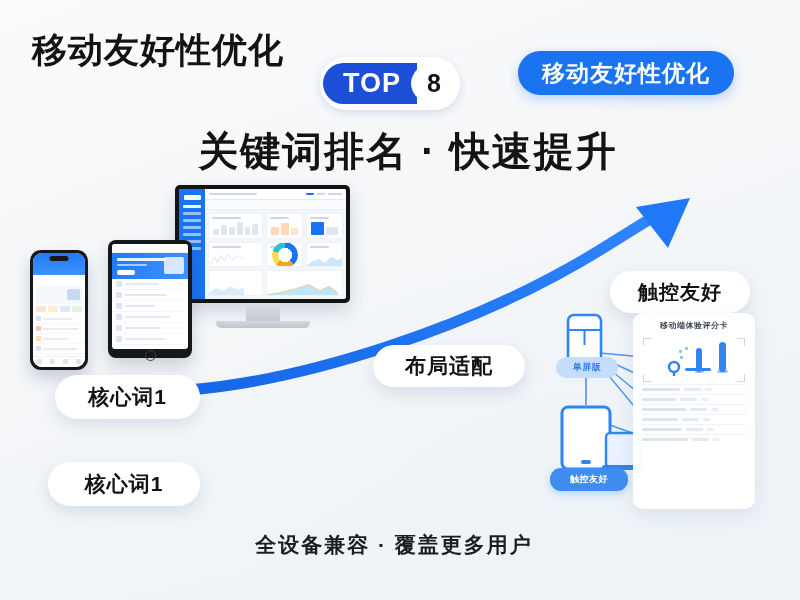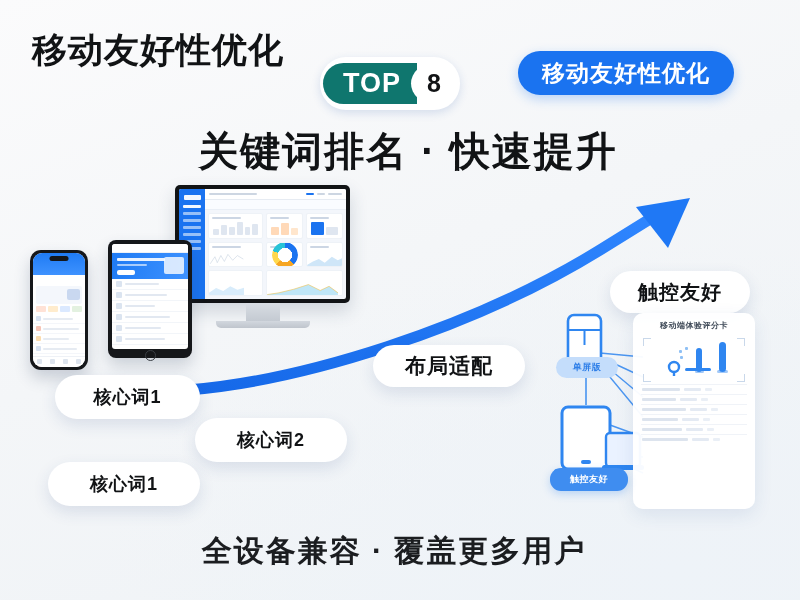--- a/index.html
+++ b/index.html
@@ -45,21 +45,21 @@
     border-radius: 26px;
     padding: 3px;
     box-shadow: 0 3px 10px rgba(30,80,170,.16);
   }
   .top-badge .pill {
     height: 41px;
     display: flex;
     align-items: center;
     padding: 0 16px 0 20px;
     border-radius: 22px 0 0 22px;
-    background: #0f766e;
+    background: #1d4ed8;
     color: #ffffff;
     font-size: 27px;
     font-weight: bold;
     letter-spacing: 1px;
   }
   .top-badge .num {
     width: 46px;
     height: 41px;
     margin-left: -6px;
     border-radius: 50%;
@@ -100,21 +100,21 @@
     letter-spacing: 2px;
     color: #111315;
     padding-left: 16px;
   }
   .footline {
     position: absolute;
     left: 0;
     right: 12px;
     top: 531px;
     text-align: center;
-    font-size: 30px;
+    font-size: 21px;
     font-weight: bold;
     letter-spacing: 2px;
     color: #1b1d20;
   }
 
   
   .arrow-svg {
     position: absolute;
     left: 0;
     top: 0;
@@ -196,21 +196,21 @@
   .ph-tab i::after { content: ""; display: block; width: 5px; height: 5px; margin: 2px auto; background: #dde4ee; border-radius: 1px; }
 
   
   .kw {
     position: absolute;
     display: flex;
     align-items: center;
     justify-content: center;
     background: #ffffff;
     border-radius: 26px;
-    font-size: 18px;
+    font-size: 21px;
     font-weight: bold;
     color: #111315;
     letter-spacing: 1px;
     box-shadow: 0 6px 16px rgba(35,70,130,.13);
     white-space: nowrap;
   }
   #kw1 { left: 55px;  top: 375px; width: 145px; height: 44px; }
   #kw2 { left: 195px; top: 418px; width: 152px; height: 44px; }
   #kw3 { left: 48px;  top: 462px; width: 152px; height: 44px; }
   #kw-layout { left: 373px; top: 345px; width: 152px; height: 42px; font-size: 21px; }
@@ -448,21 +448,20 @@
             <i></i>
             <i></i>
             <i></i>
           </div>
       </div>
     </div>
 
   </div>
 
   <div class="kw" id="kw1">核心词1</div>
-  <div class="kw" id="kw2">核心词2</div>
   <div class="kw" id="kw3">核心词1</div>
   <div class="kw" id="kw-layout">布局适配</div>
   <div class="kw" id="kw-touch">触控友好</div>
 
   <div class="illus">
     <svg width="215" height="210" viewBox="0 0 215 210">
       <g stroke="#2f86f0" stroke-width="1.4" fill="none" opacity=".85">
         <line x1="52" y1="48" x2="95" y2="52"></line>
         <line x1="52" y1="52" x2="95" y2="72"></line>
         <line x1="52" y1="56" x2="95" y2="92"></line>

